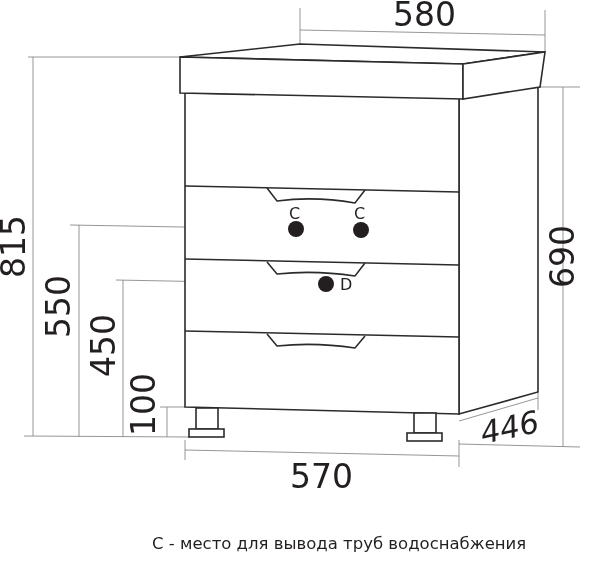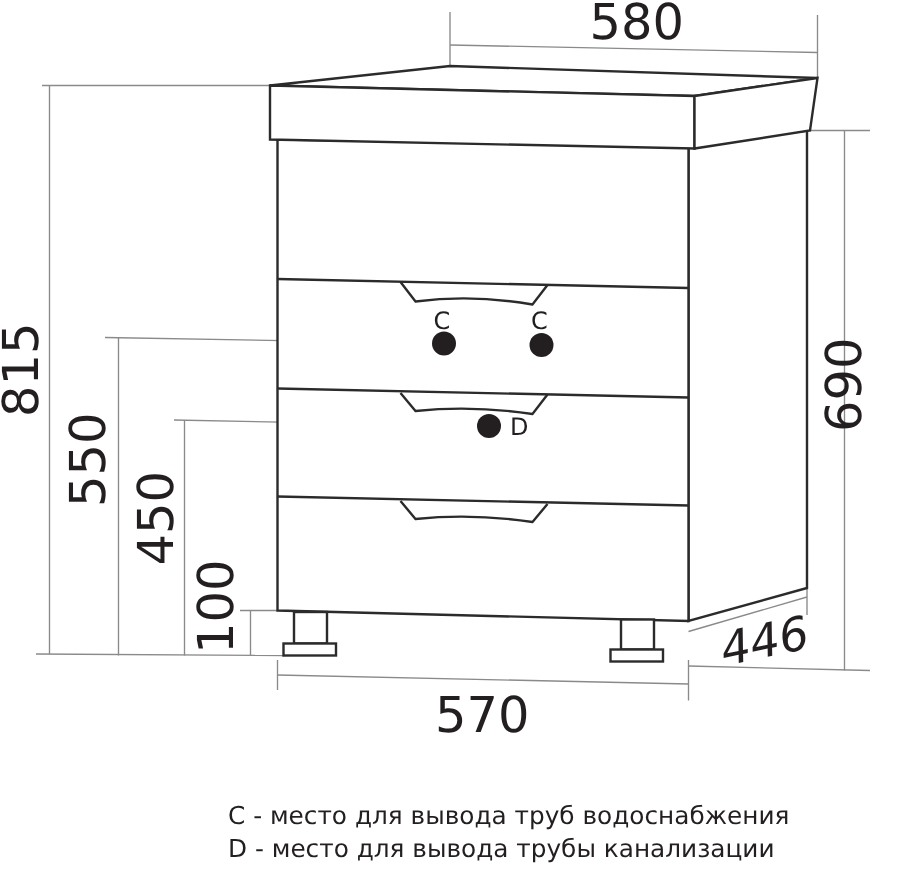--- a/index.html
+++ b/index.html
@@ -93,14 +93,13 @@
     <text class="dim-text" transform="translate(70,338) rotate(-90)">550</text>
     <text class="dim-text" transform="translate(115,377) rotate(-90)">450</text>
     <text class="dim-text" transform="translate(155,436) rotate(-90)">100</text>
     <text class="dim-text" transform="translate(574,288) rotate(-90)">690</text>
     <text class="dim-text-italic" transform="translate(483,444) rotate(-12)">446</text>
   </g>
 </svg>
 
 <div class="legend">
   <span class="legend-line">C - место для вывода труб водоснабжения</span>
-  <span class="legend-line">D - место для вывода трубы канализации</span>
 </div>
 
 </body></html>

